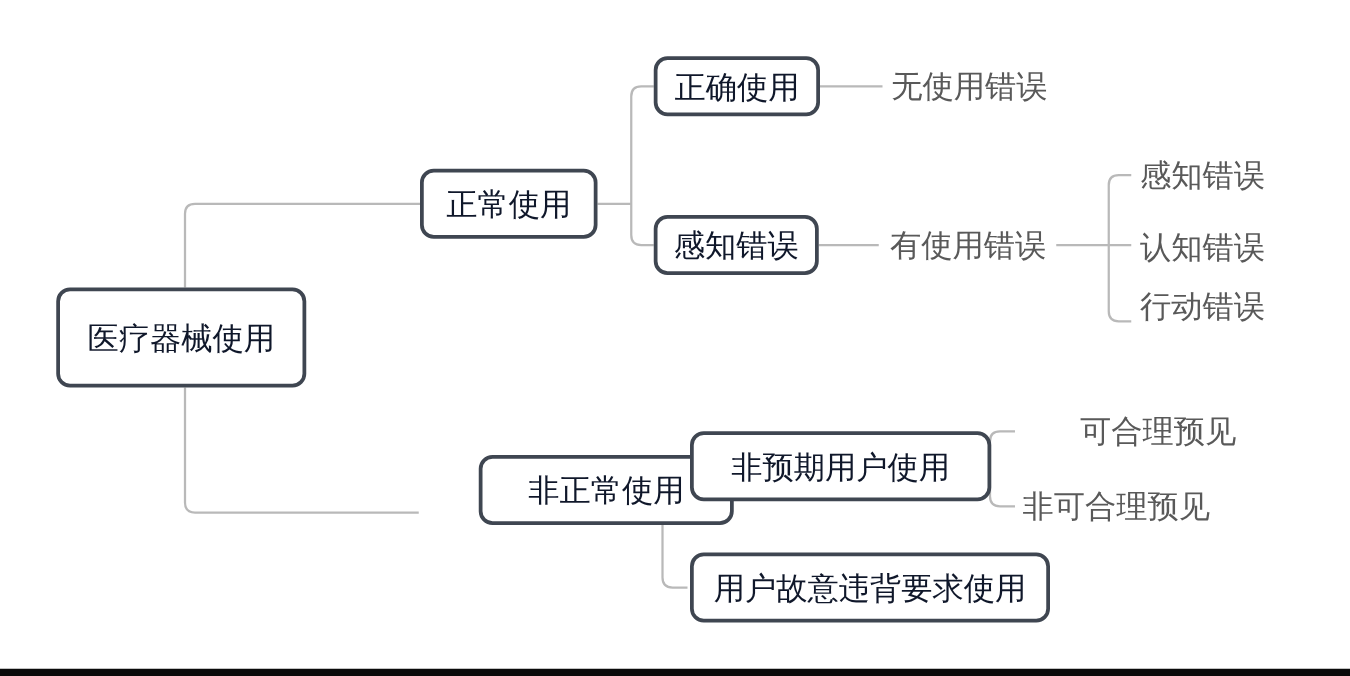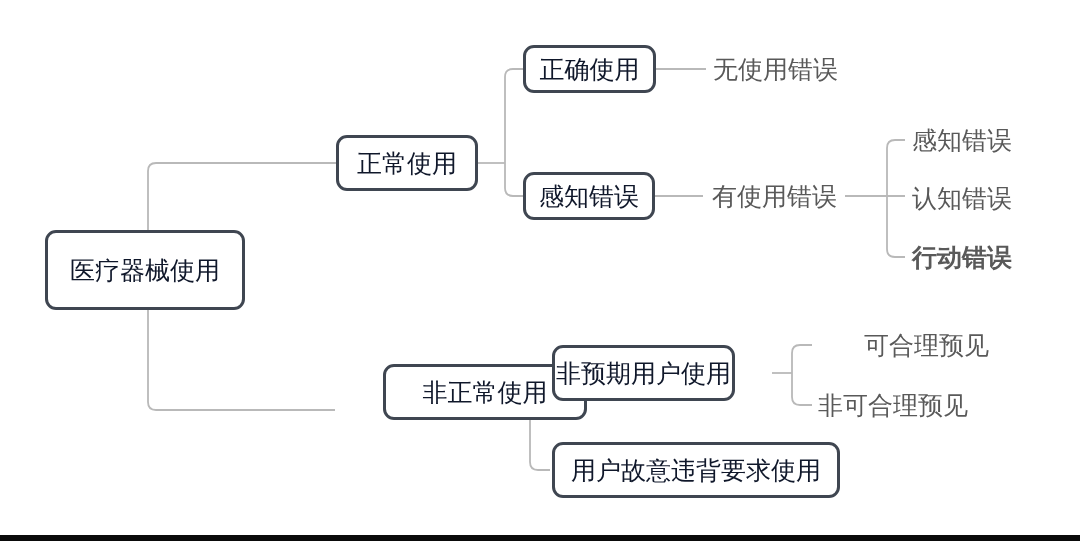--- a/index.html
+++ b/index.html
@@ -84,25 +84,25 @@
   <div class="leaf-label" style="left:713px; top:69px;">无使用错误</div>
 
   <div class="node-box" style="left:523px; top:172px; width:132px; height:48px;">感知错误</div>
 
   <div class="leaf-label" style="left:712px; top:196px;">有使用错误</div>
 
   <div class="leaf-label" style="left:912px; top:140px;">感知错误</div>
 
   <div class="leaf-label" style="left:912px; top:198px;">认知错误</div>
 
-  <div class="leaf-label" style="left:912px; top:257px;font-weight:bold;">行动错误</div>
+  <div class="leaf-label" style="left:912px; top:245px;">行动错误</div>
 
   <div class="node-box" style="left:335px; top:364px; width:204px; height:56px;margin-left:48px;">非正常使用</div>
 
-  <div class="node-box" style="left:552px; top:345px; width:183px; height:56px;">非预期用户使用</div>
+  <div class="node-box" style="left:552px; top:345px; width:241px; height:56px;">非预期用户使用</div>
 
   <div class="leaf-label" style="left:818px; top:345px;margin-left:46px;">可合理预见</div>
 
   <div class="leaf-label" style="left:818px; top:405px;">非可合理预见</div>
 
   <div class="node-box" style="left:552px; top:442px; width:288px; height:56px;">用户故意违背要求使用</div>
 
   <div class="bottom-bar"></div>
 
 </div>

